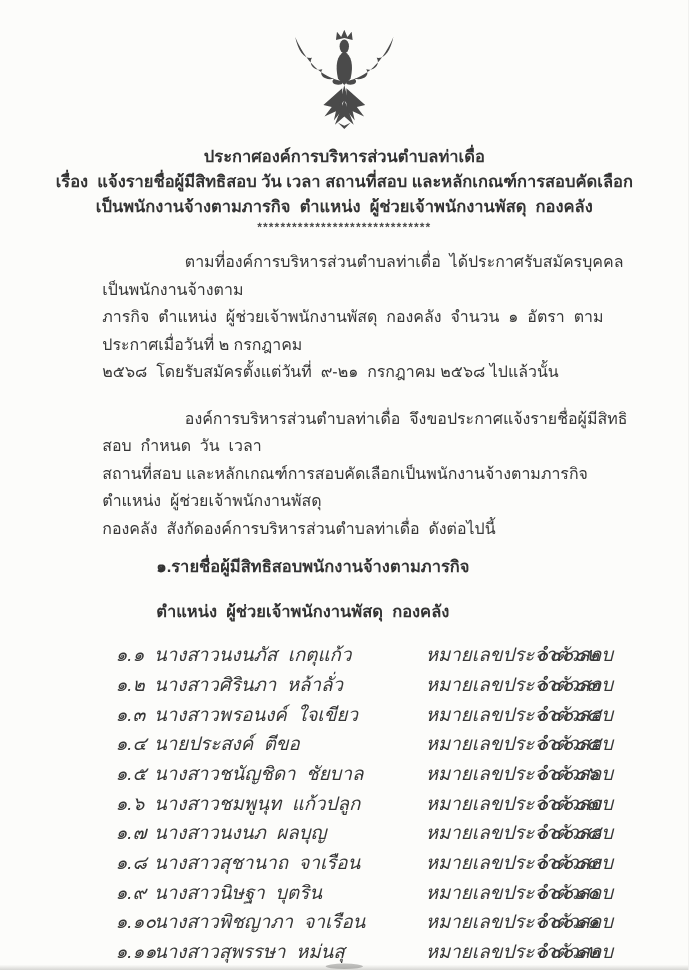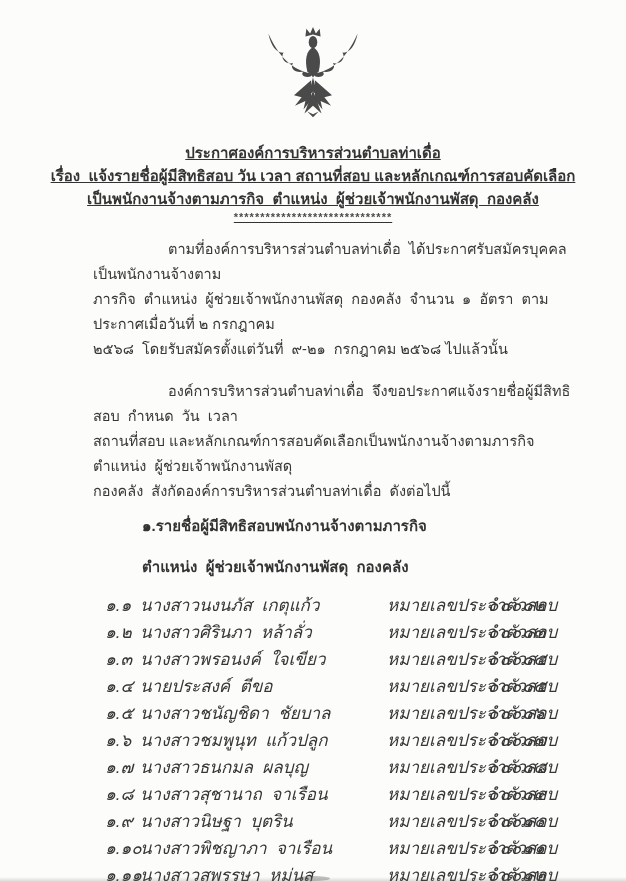--- a/index.html
+++ b/index.html
@@ -8,21 +8,21 @@
     width: 626px; height: 882px;
     margin: 0 auto;
     background: #fcfcfa;
     color: #333;
     font-family: "Liberation Sans", "DejaVu Sans", sans-serif;
     overflow: hidden;
   }
   .emblem-wrap { padding-top: 26px; text-align: center; height: 97px; }
   .emblem-wrap svg { display: inline-block; }
 
-  .title-block { margin-top: 18px; text-align: center; text-decoration: underline; }
+  .title-block { margin-top: 8px; text-align: center; }
   .title-line {
     font-weight: bold; font-size: 15px; line-height: 23px;
     color: #333; white-space: pre-wrap;
   }
   .divider {
     text-align: center; font-weight: bold; color: #4a4a4a;
     font-size: 11px; line-height: 13px; letter-spacing: 1px; margin-top: 1px;
   }
 
   .content { margin: 0 45px; }
@@ -139,21 +139,21 @@
         <span class="num">๐๐๐๐๖</span>
       </div>
       <div class="row">
         <span class="no">๑.๖</span>
         <span class="name">นางสาวชมพูนุท  แก้วปลูก</span>
         <span class="label">หมายเลขประจำตัวสอบ</span>
         <span class="num">๐๐๐๐๗</span>
       </div>
       <div class="row">
         <span class="no">๑.๗</span>
-        <span class="name">นางสาวธนกมล  ผลบุญ</span>
+        <span class="name">นางสาวนงนภ  ผลบุญ</span>
         <span class="label">หมายเลขประจำตัวสอบ</span>
         <span class="num">๐๐๐๐๘</span>
       </div>
       <div class="row">
         <span class="no">๑.๘</span>
         <span class="name">นางสาวสุชานาถ  จาเรือน</span>
         <span class="label">หมายเลขประจำตัวสอบ</span>
         <span class="num">๐๐๐๐๙</span>
       </div>
       <div class="row">

